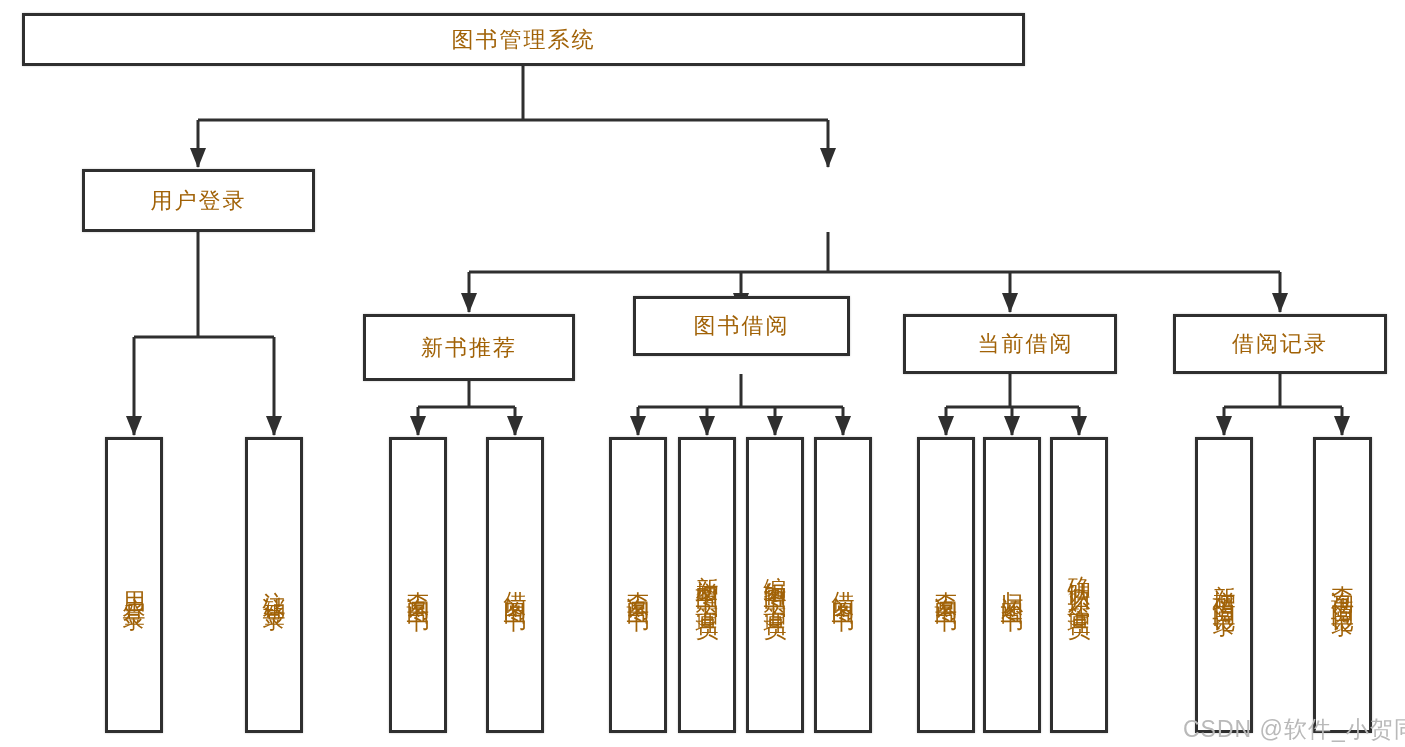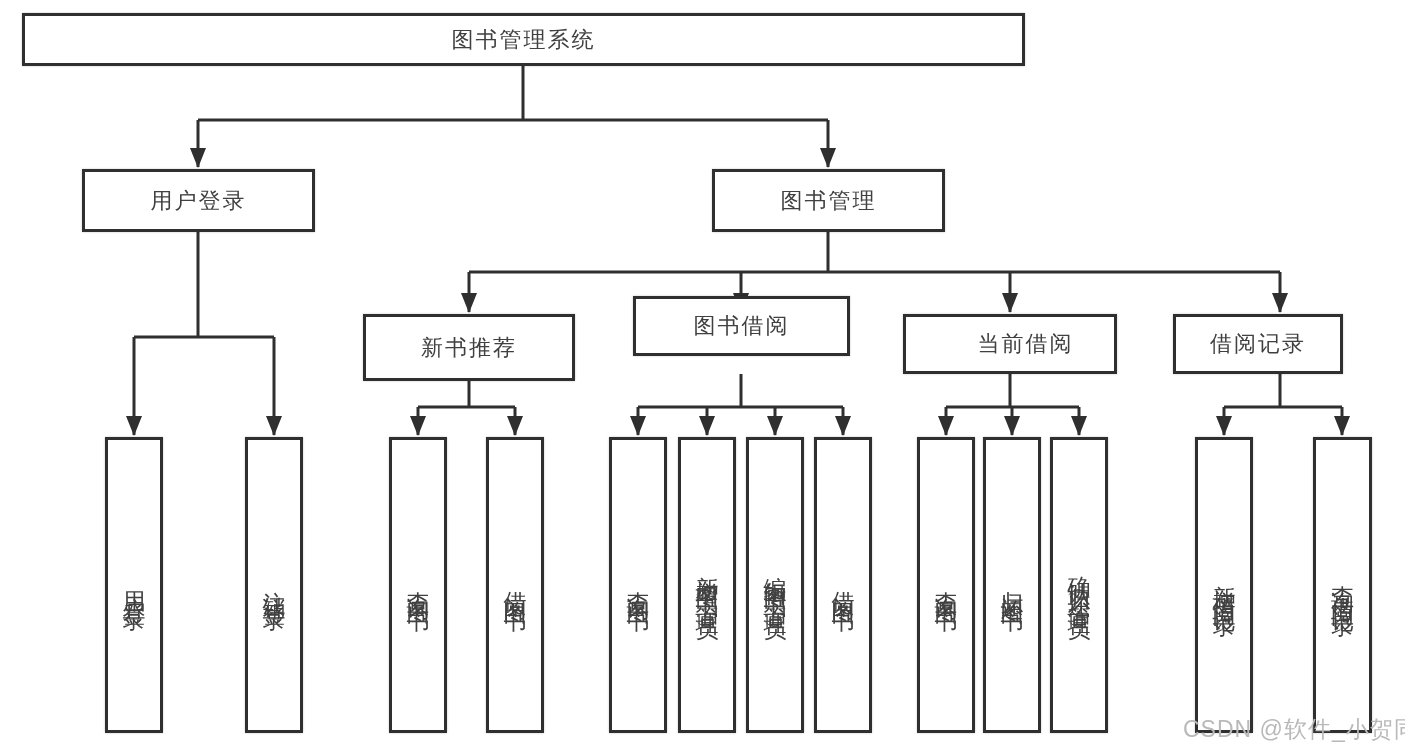--- a/index.html
+++ b/index.html
@@ -18,21 +18,21 @@
     pointer-events: none;
   }
   .nodebox {
     position: absolute;
     box-sizing: border-box;
     border: 3px solid #2f2f2f;
     background: #ffffff;
     display: flex;
     align-items: center;
     justify-content: center;
-    color: #404040;
+    color: #a16207;
     box-shadow: 0 0 2px rgba(0,0,0,0.22);
   }
   .hbox { font-size: 22px; letter-spacing: 2px; }
   .vbox { font-size: 23px; }
   .vbox .vtext {
     writing-mode: vertical-rl;
     text-orientation: mixed;
     letter-spacing: 6px;
     line-height: 1.25;
     white-space: nowrap;
@@ -96,34 +96,31 @@
     </g>
   </svg>
 
   <div class="nodebox hbox" style="left:22px; top:13px; width:1003px; height:53px;">
     <span>图书管理系统</span>
   </div>
 
   <div class="nodebox hbox" style="left:82px; top:169px; width:233px; height:63px;">
     <span>用户登录</span>
   </div>
-  <div class="nodebox hbox" style="left:712px; top:169px; width:233px; height:63px;">
-    <span>图书管理</span>
-  </div>
 
   <div class="nodebox hbox" style="left:363px; top:314px; width:212px; height:67px;">
     <span>新书推荐</span>
   </div>
   <div class="nodebox hbox" style="left:633px; top:296px; width:217px; height:60px;">
     <span>图书借阅</span>
   </div>
   <div class="nodebox hbox" style="left:903px; top:314px; width:214px; height:60px;padding-left:31px;">
     <span>当前借阅</span>
   </div>
-  <div class="nodebox hbox" style="left:1173px; top:314px; width:170px; height:60px;">
+  <div class="nodebox hbox" style="left:1173px; top:314px; width:214px; height:60px;">
     <span>借阅记录</span>
   </div>
 
   <div class="nodebox vbox" style="left:105px; top:437px; width:58px; height:296px;">
     <span class="vtext">用户登录</span>
   </div>
   <div class="nodebox vbox" style="left:245px; top:437px; width:58px; height:296px;">
     <span class="vtext">注销登录</span>
   </div>
 

